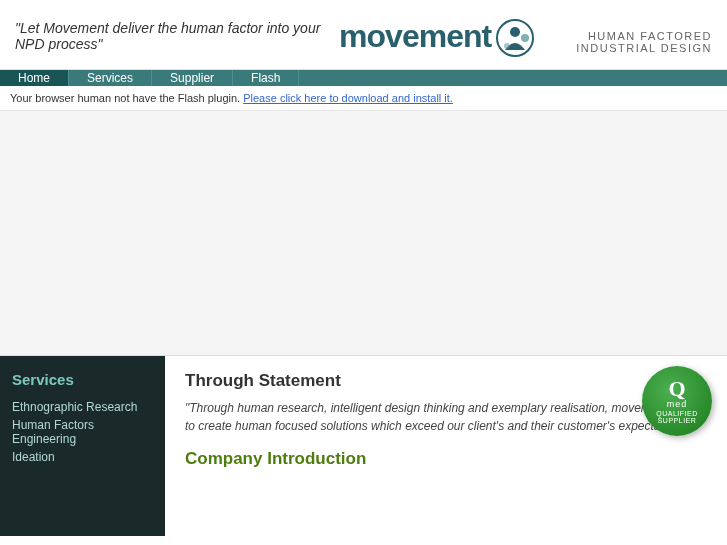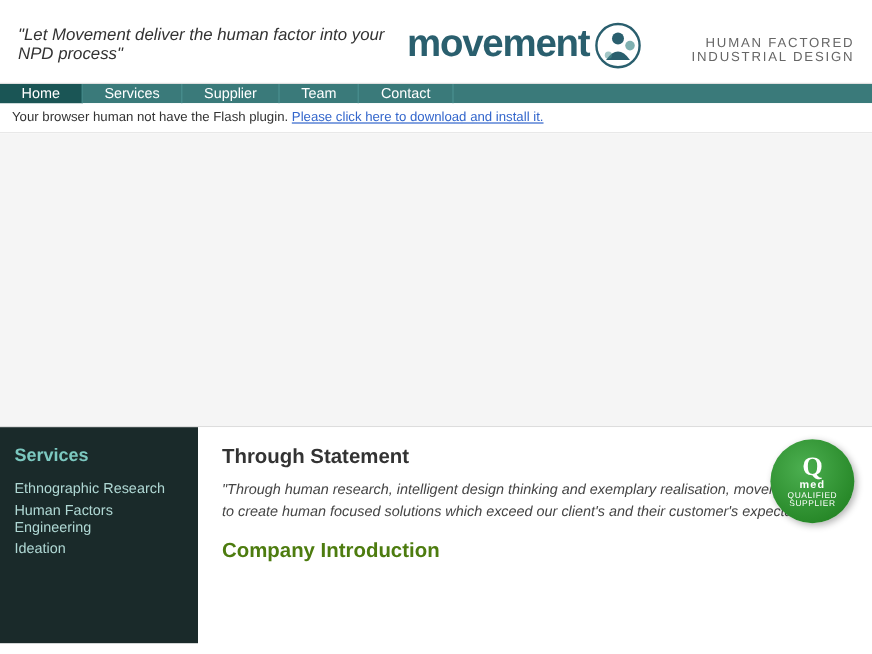--- a/index.html
+++ b/index.html
@@ -181,21 +181,21 @@
       box-shadow: 2px 2px 6px rgba(0,0,0,0.3);
     }
     .qmed-q {
       font-size: 22px;
       font-weight: bold;
       line-height: 1;
       font-family: serif;
     }
     .qmed-med {
       font-size: 9px;
-      font-weight: bold;
+      font-weight: normal;
       letter-spacing: 1px;
       line-height: 1.1;
     }
     .qmed-qualified {
       font-size: 7px;
       letter-spacing: 0.5px;
       text-transform: uppercase;
       margin-top: 1px;
     }
     .qmed-supplier {
@@ -223,22 +223,21 @@
       </span>
     </div>
     <div id="logo-subtitle">HUMAN FACTORED INDUSTRIAL DESIGN</div>
   </div>
 </div>
 
 <nav id="navbar">
   <a class="nav-item active">Home</a>
   <a class="nav-item">Services</a>
   <a class="nav-item">Supplier</a>
-  <a class="nav-item">Team</a>
-  <a class="nav-item">Contact</a>
+  <a class="nav-item">Flash</a>
 </nav>
 
 <div id="flash-notice">
   <span>Your browser human not have the Flash plugin. </span><a>Please click here to download and install it.</a>
 </div>
 
 <div id="flash-area"></div>
 
 <div id="bottom-section">
 

